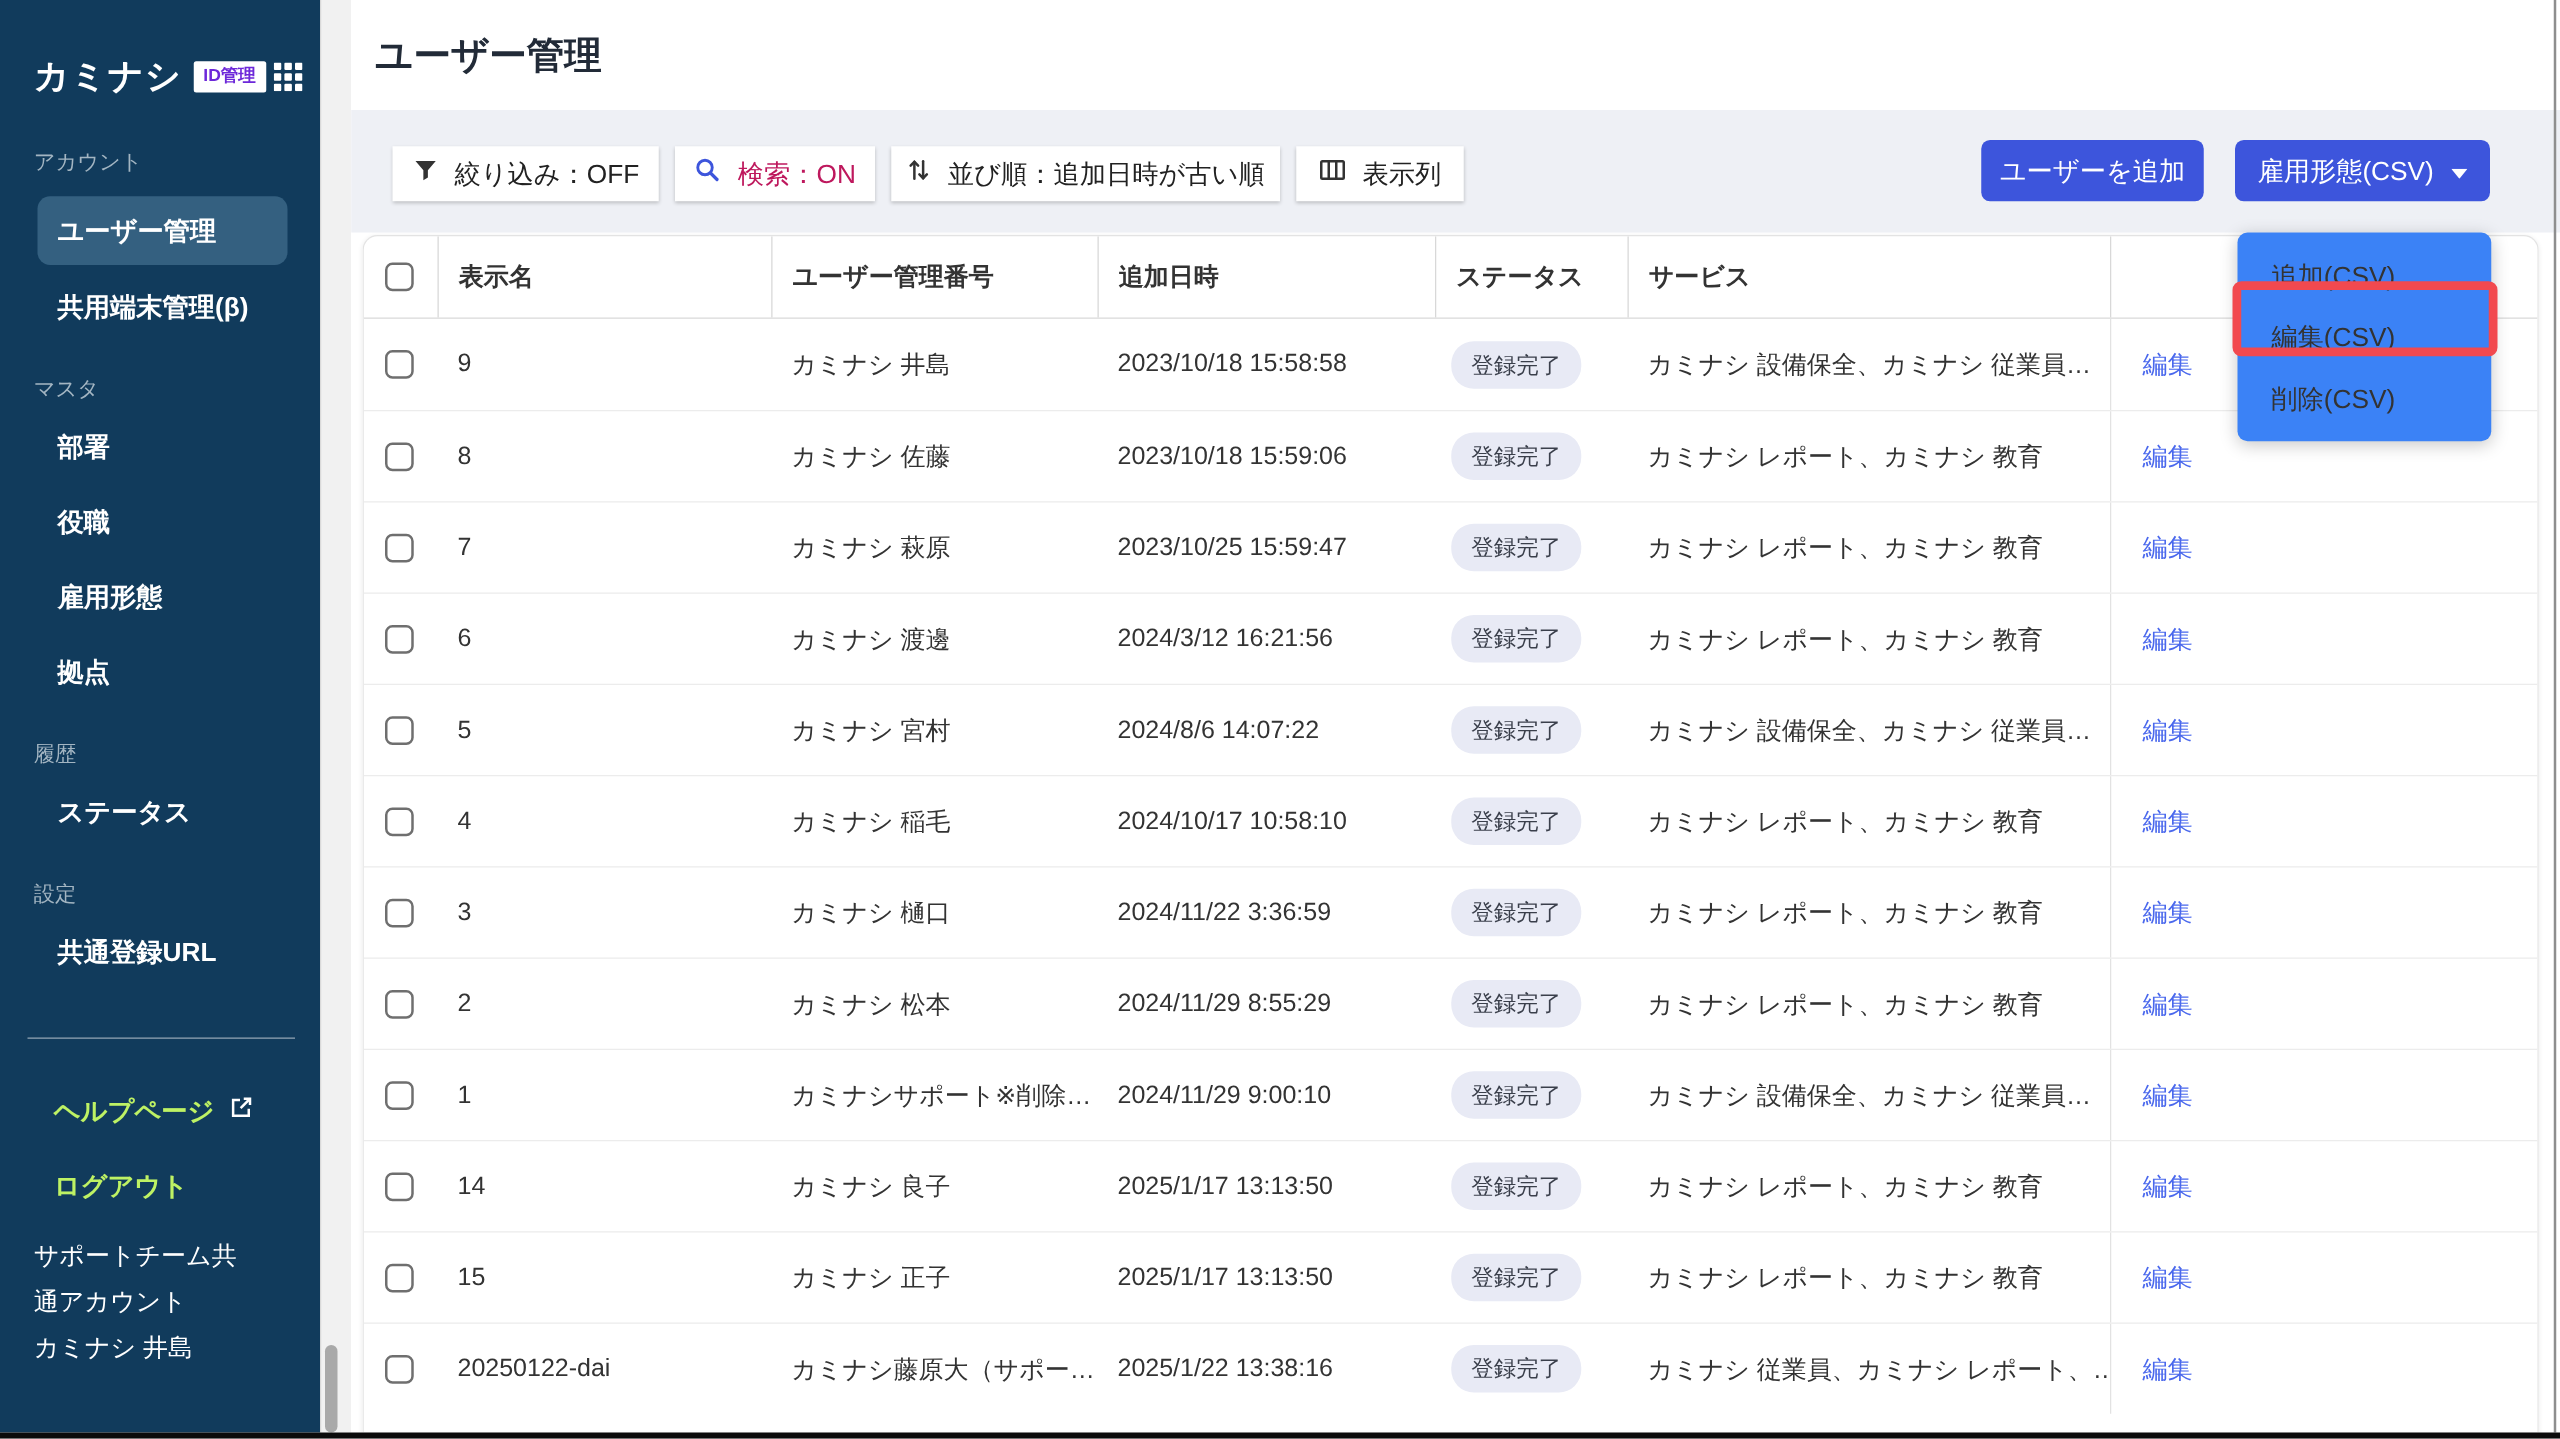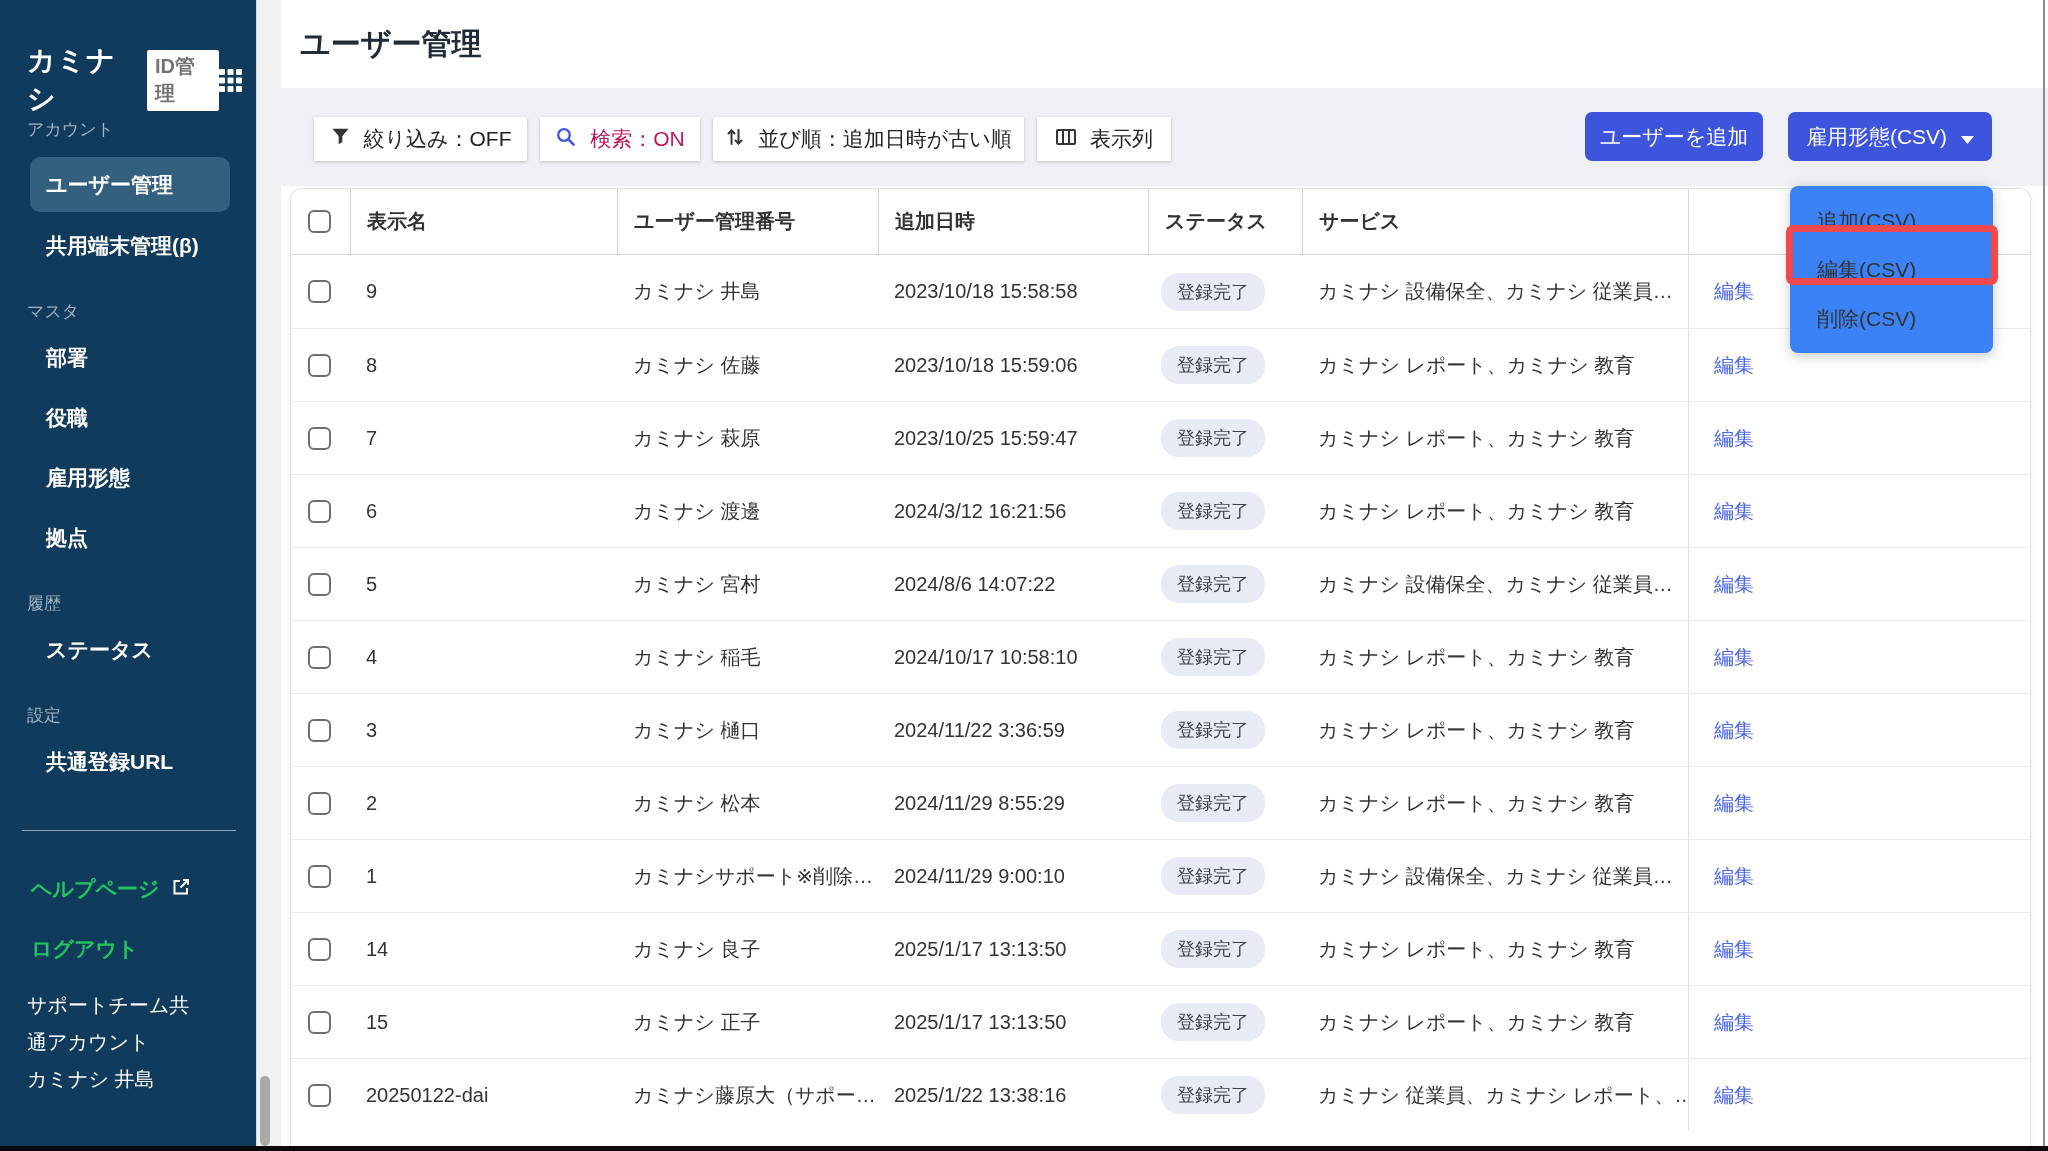--- a/index.html
+++ b/index.html
@@ -3,29 +3,29 @@
 <meta charset="utf-8">
 <style>
   * { box-sizing: border-box; margin: 0; padding: 0; }
   html,body { width:2048px; height:1151px; overflow:hidden; }
   body { position:relative; background:#fff; font-family:"Liberation Sans","DejaVu Sans",sans-serif; color:#2e2e2e; }
 
   
   .sidebar { position:absolute; left:0; top:0; width:256px; height:1146px; background:#113B5C; overflow:hidden; }
   .logo-row { position:absolute; top:42px; left:27px; right:14px; display:flex; align-items:center; }
   .logo-text { color:#fff; font-size:28px; font-weight:800; letter-spacing:1px; }
-  .logo-badge { background:#fff; color:#737373; font-size:20px; font-weight:800; padding:3px 8px 4px; border-radius:2px; margin-left:9px; }
+  .logo-badge { background:#fff; color:#6d28d9; font-size:14px; font-weight:800; padding:3px 8px 4px; border-radius:2px; margin-left:9px;text-align:right; }
   .apps-grid { margin-left:auto; cursor:pointer; display:flex; }
   nav { position:absolute; top:112px; left:0; right:0; }
   .s-label { margin-top:18px; height:34px; display:flex; align-items:center; padding-left:27px; font-size:17px; color:#A3B5C2; }
   .s-label:first-child { margin-top:0; }
   .nav-item { height:60px; display:flex; align-items:center; padding-left:46px; font-size:21px; font-weight:700; color:#fff; cursor:pointer; }
   .nav-item.active { height:55px; margin:11px 26px 4px 30px; padding-left:16px; background:#346080; border-radius:10px; }
   .nav-divider { height:1px; background:rgba(255,255,255,.55); margin:38px 20px 0 22px; }
-  .footer-item { height:60px; display:flex; align-items:center; gap:12px; padding-left:31px; font-size:21px; font-weight:700; color:#22c55e; cursor:pointer; }
+  .footer-item { height:60px; display:flex; align-items:center; gap:12px; padding-left:43px; font-size:21px; font-weight:700; color:#bef264; cursor:pointer; }
   .footer-item.first { margin-top:28px; }
   .account-block { margin-top:8px; padding-left:27px; font-size:20px; color:#fff; line-height:37px; }
   .account-name { width:178px; }
 
   
   .gutter { position:absolute; left:256px; top:0; width:25px; height:1146px; background:#F1F1F1; border-left:1px solid #d9d9d9; }
   .thumb { position:absolute; left:3px; top:1076px; width:10px; height:70px; background:#A9A9A9; border-radius:6px; }
 
   
   .main { position:absolute; left:281px; top:0; width:1767px; height:1146px; background:#fff; }

